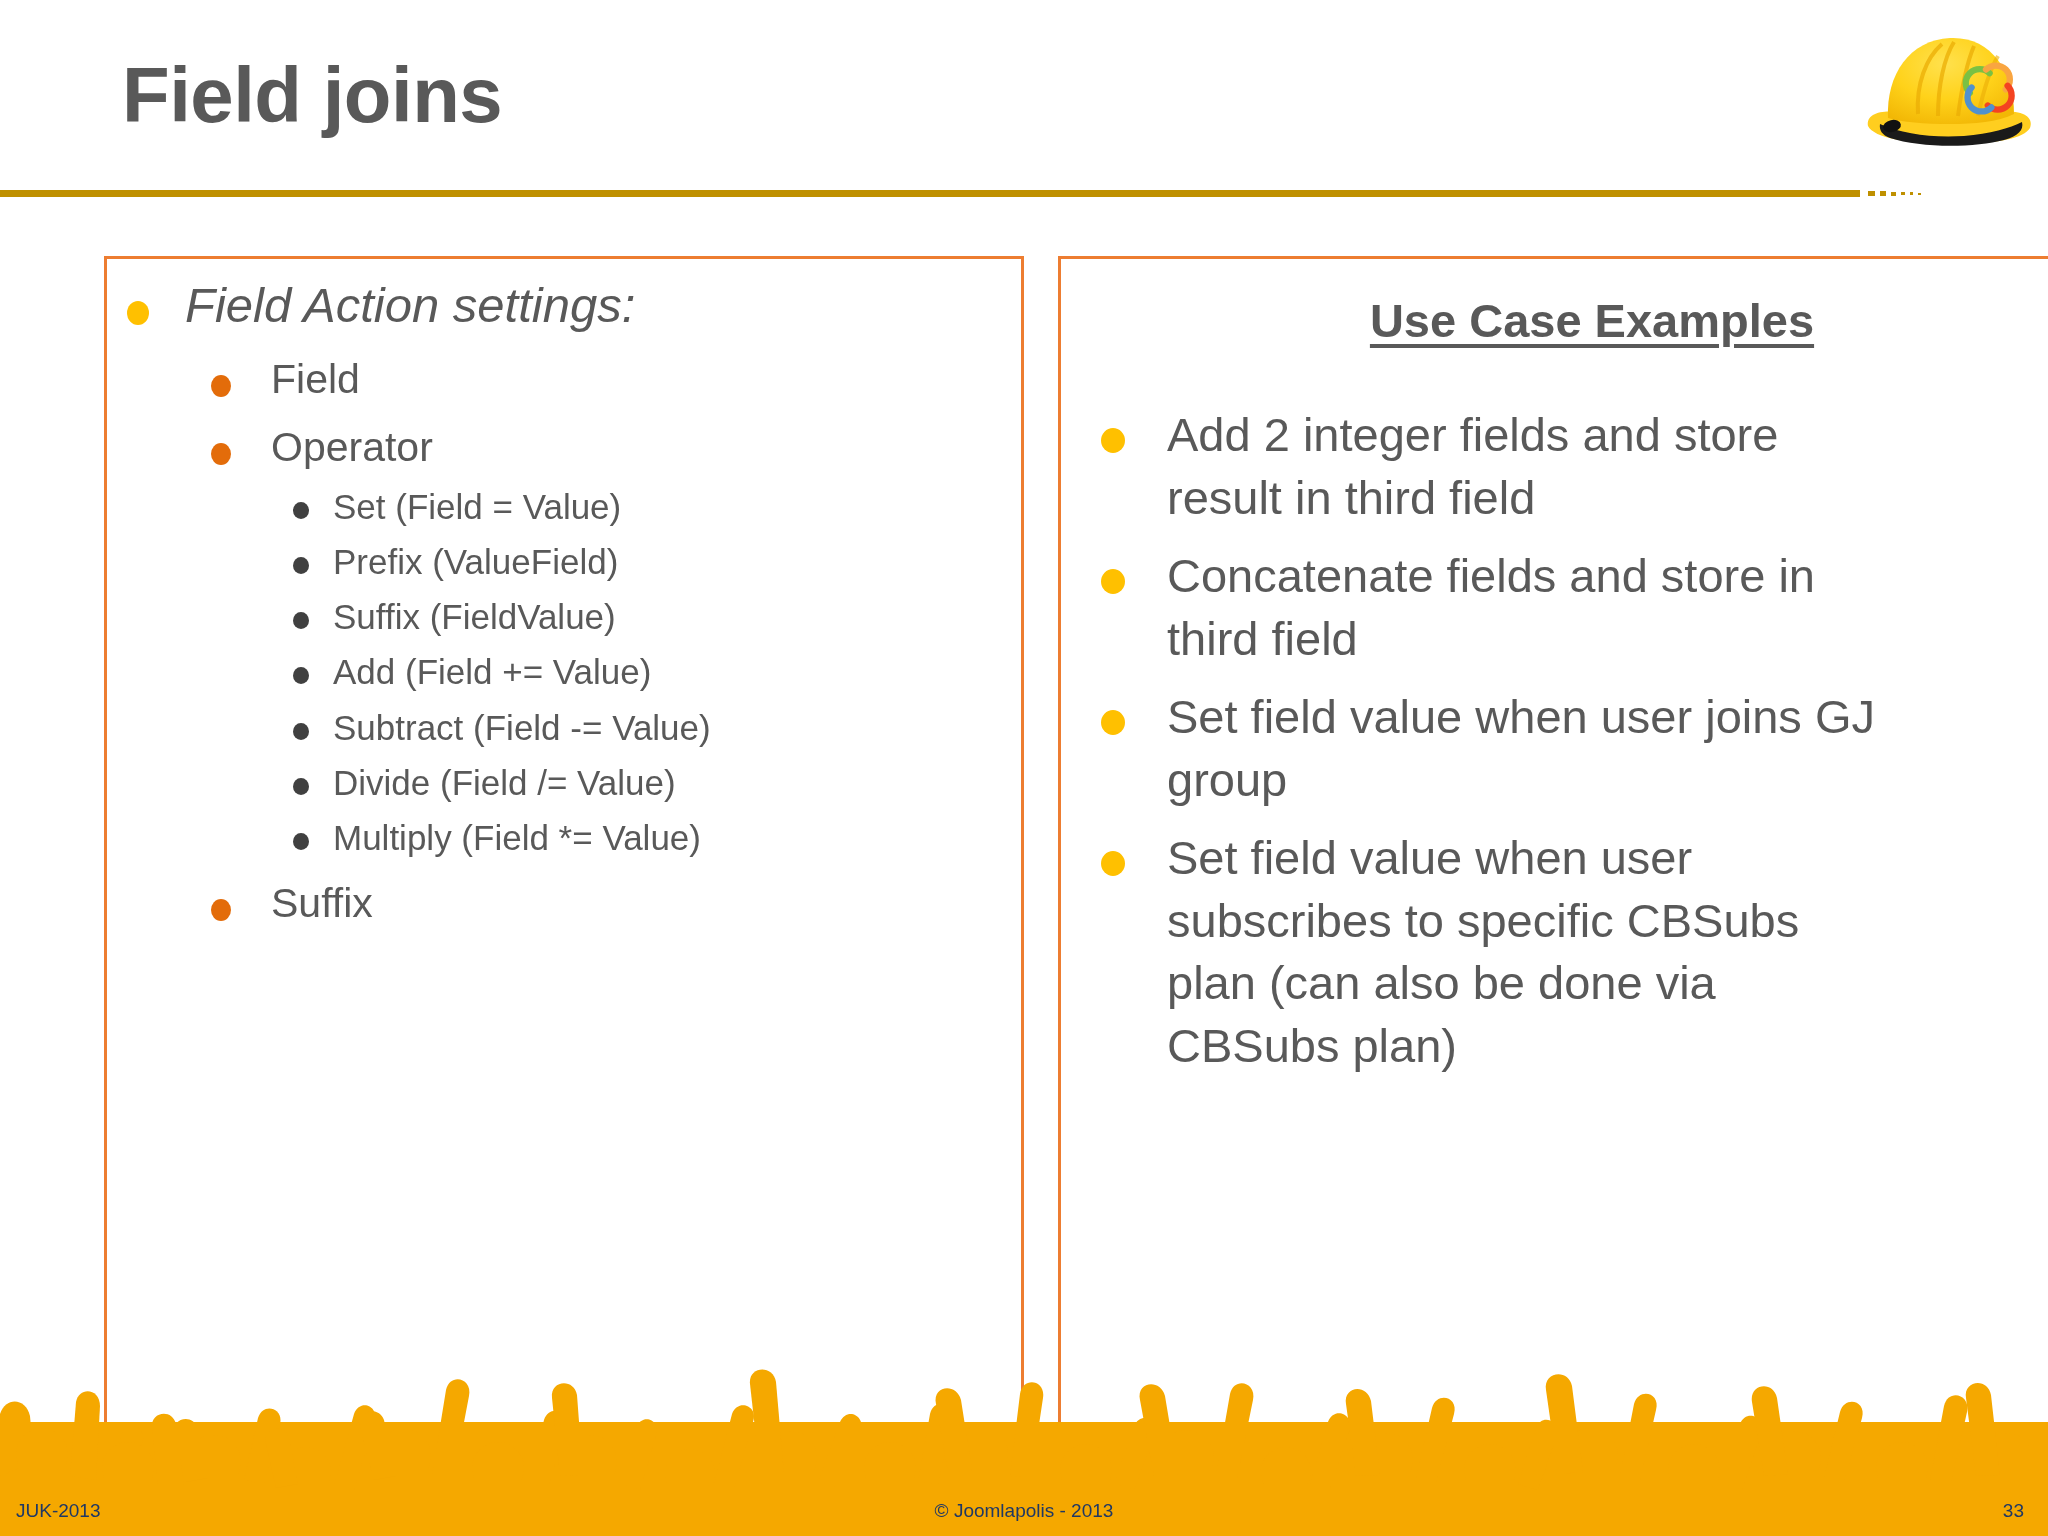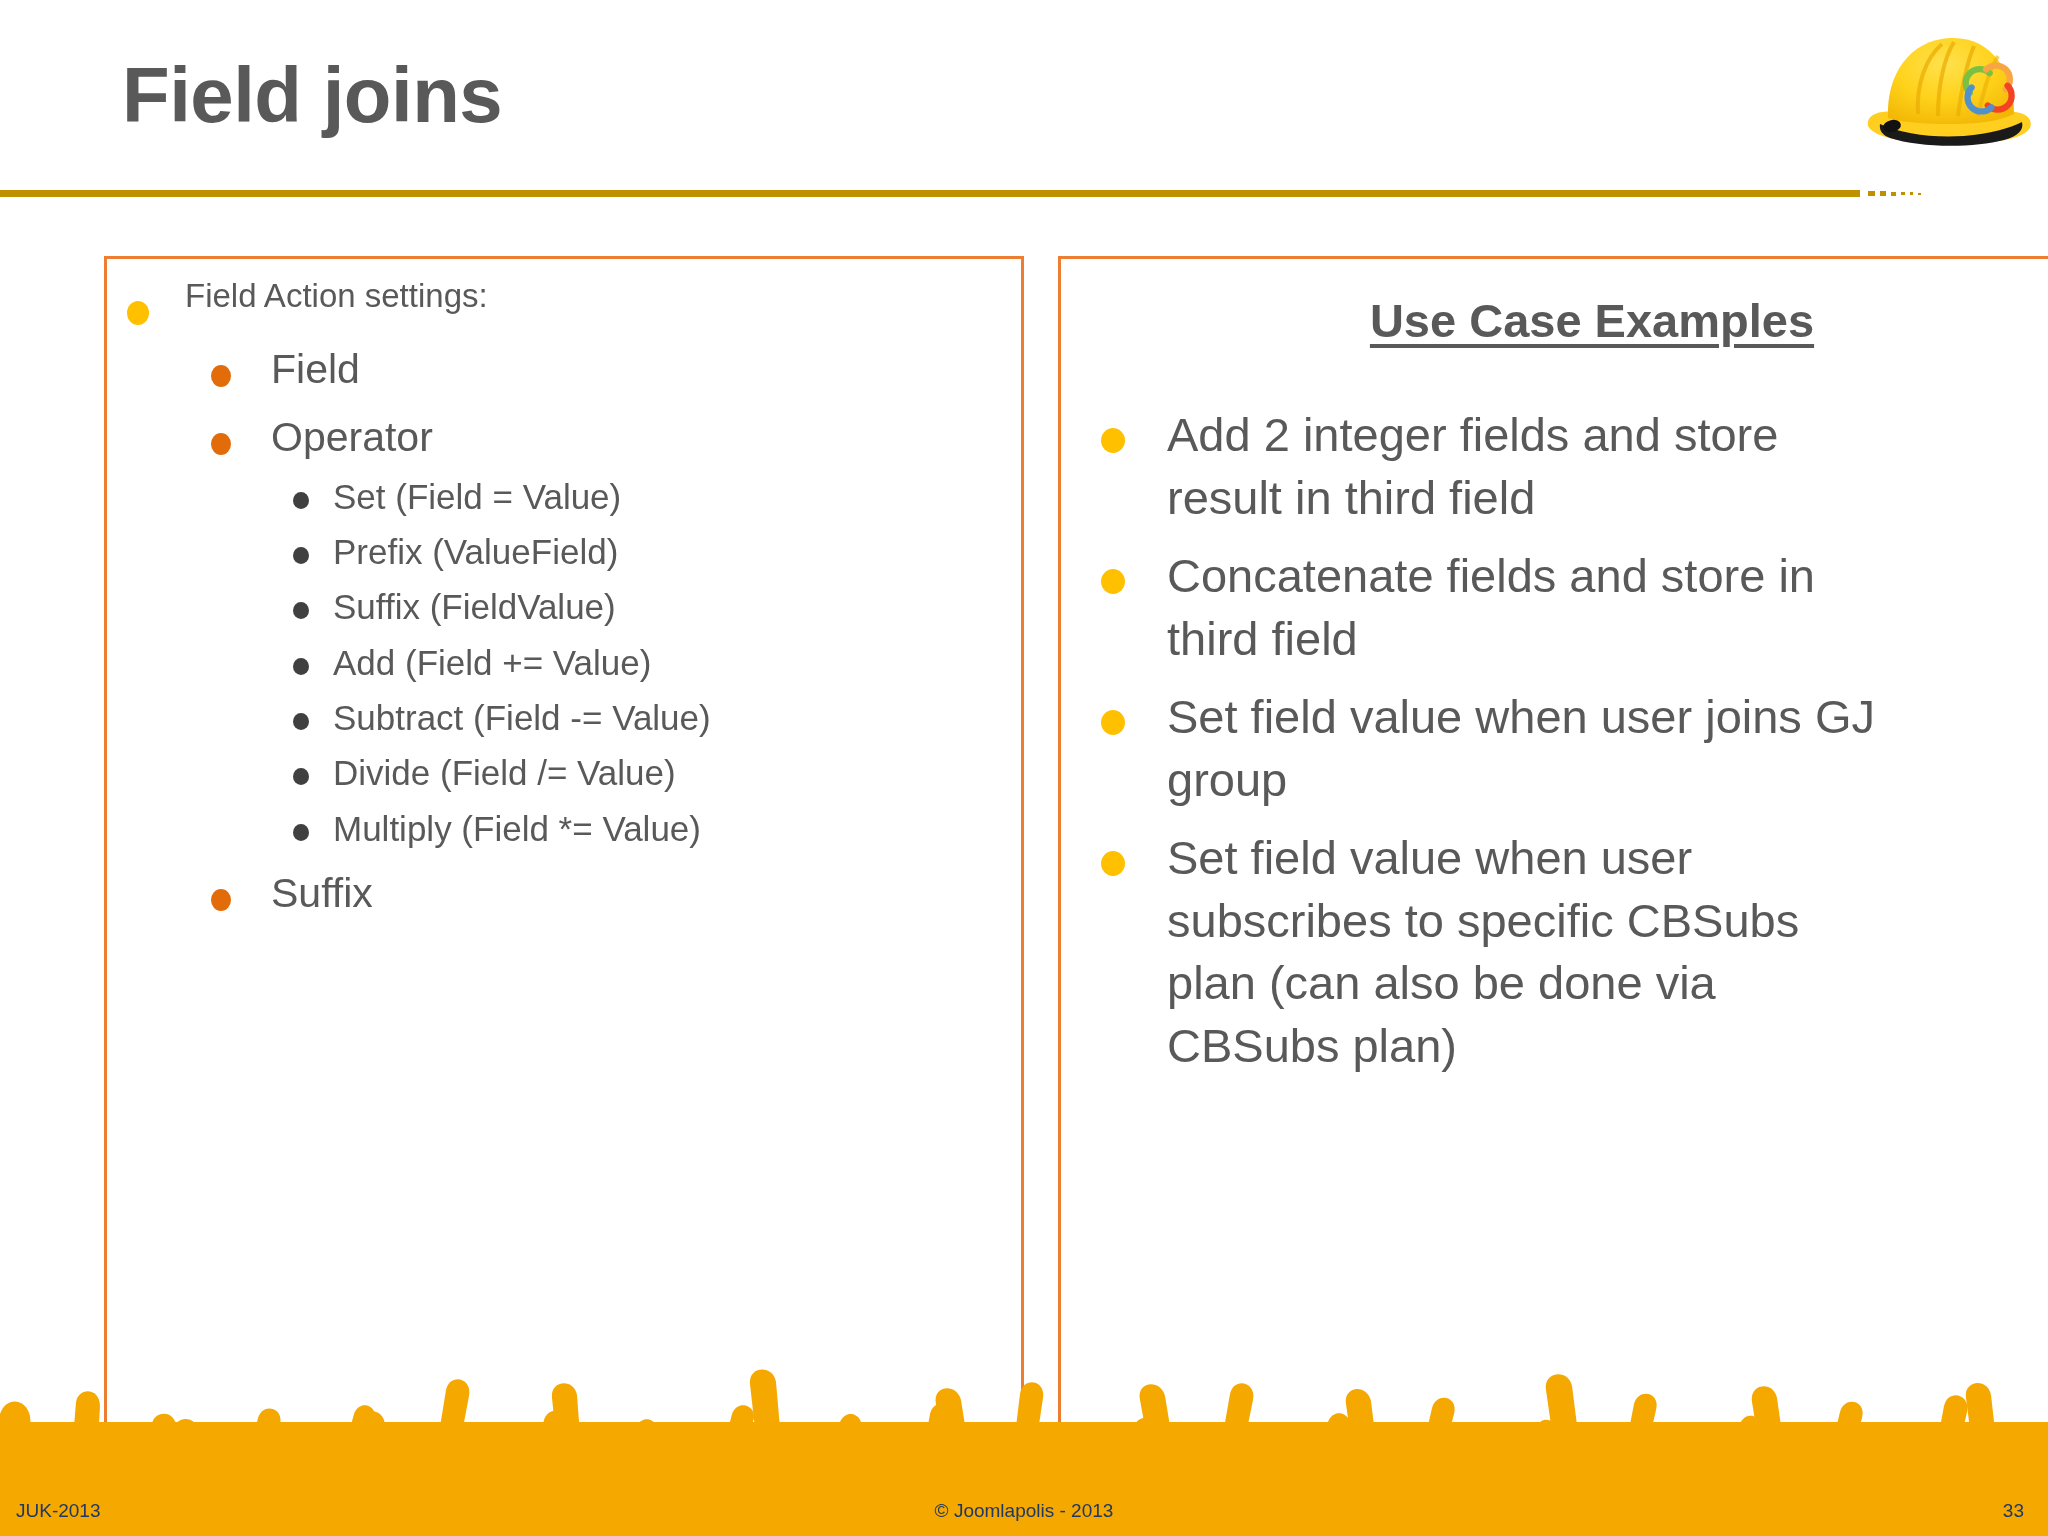--- a/index.html
+++ b/index.html
@@ -105,21 +105,21 @@
     display: block;
   }
   .btext {
     color: #595959;
     white-space: pre;
   }
 
   
   .lvl1 { margin-left: 20px; margin-top: 18px; }
   .lvl1 .dot { width: 22px; height: 24px; background: #FFC000; margin-top: 24px; }
-  .lvl1 .btext { font-size: 33px; line-height: 1.18; margin-left: 36px; }
+  .lvl1 .btext { font-size: 49px; line-height: 1.18; margin-left: 36px; font-style: italic; }
 
   
   .lvl2 { margin-left: 104px; margin-top: 20px; }
   .lvl2 .dot { width: 20px; height: 22px; background: #E36C0A; margin-top: 20px; }
   .lvl2 .btext { font-size: 41px; line-height: 1.18; margin-left: 40px; }
 
   
   .lvl3 { margin-left: 186px; margin-top: 14px; }
   .lvl3 .dot { width: 16px; height: 17px; background: #404040; margin-top: 16px; }
   .lvl3 .btext { font-size: 35px; line-height: 1.18; margin-left: 24px; }

